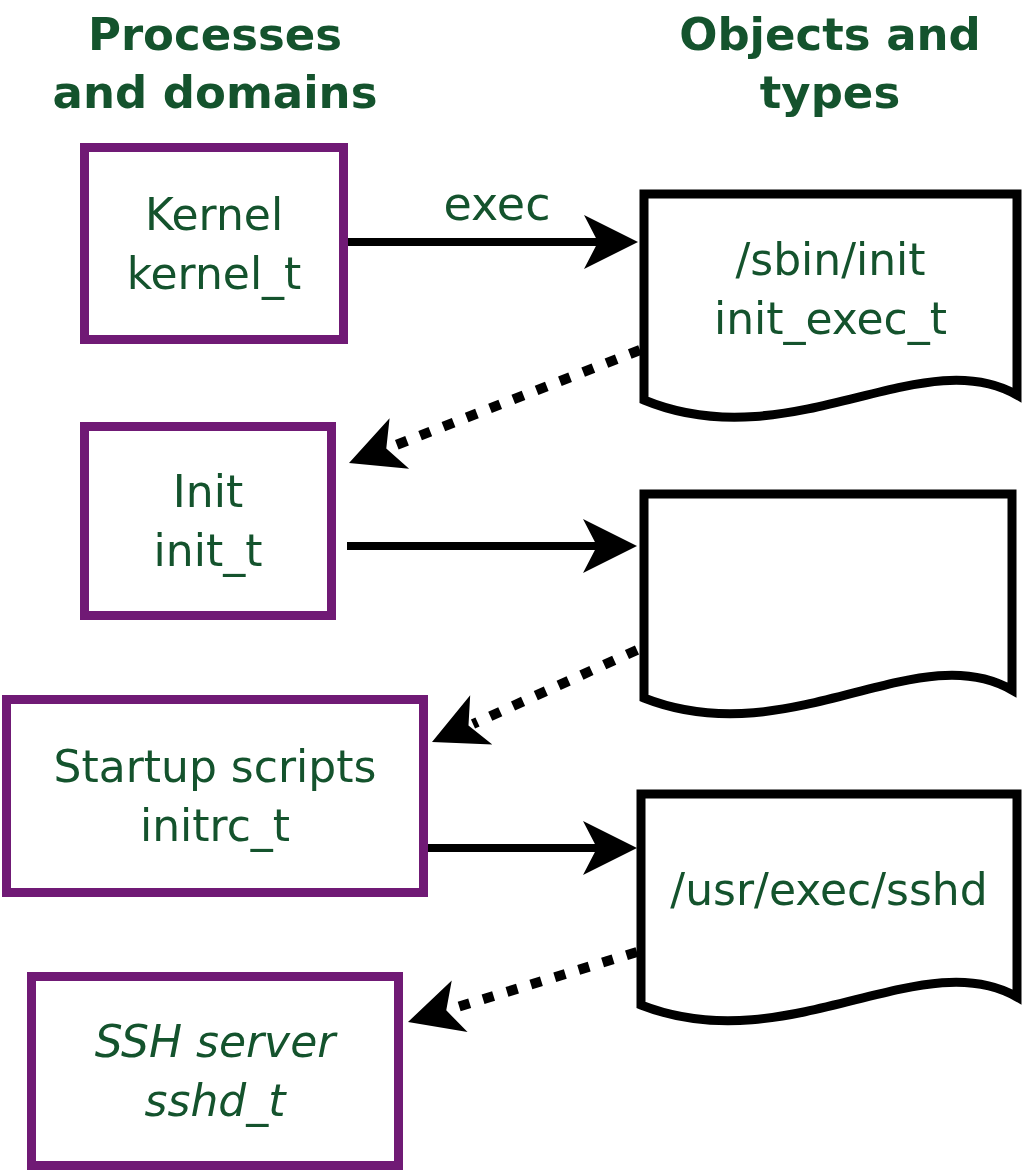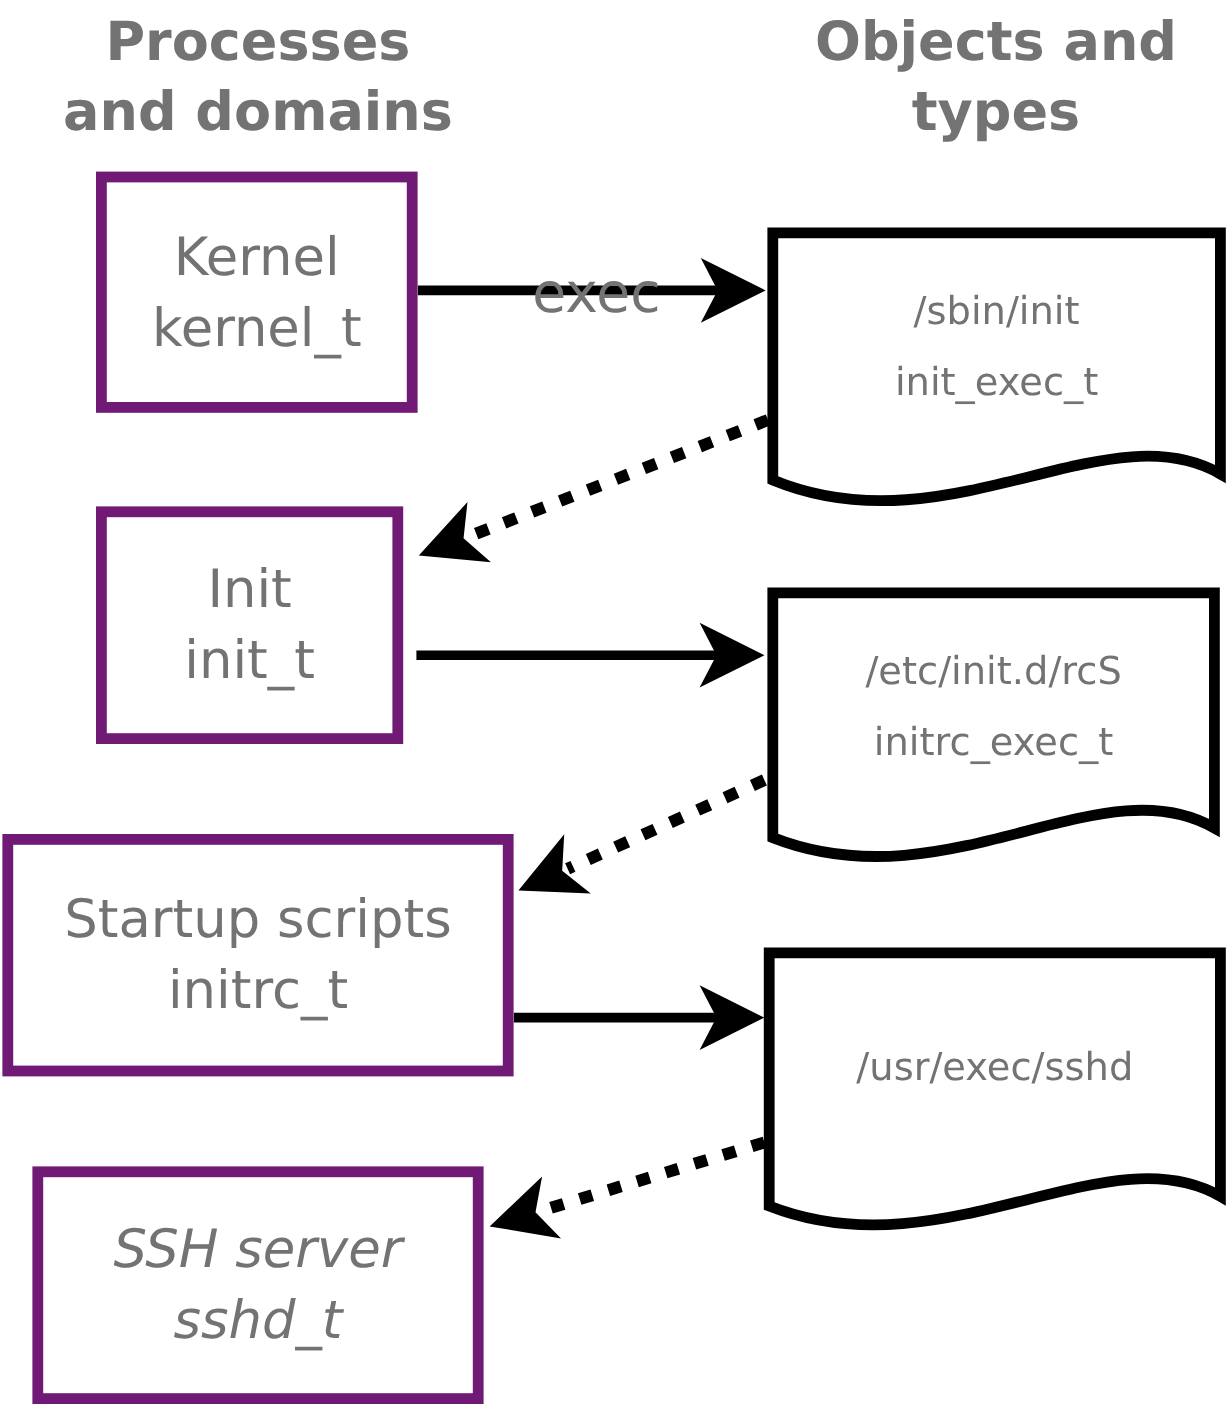--- a/index.html
+++ b/index.html
@@ -5,21 +5,21 @@
   html, body {
     margin: 0;
     padding: 0;
     background: #ffffff;
   }
   .stage {
     position: relative;
     width: 1024px;
     height: 1173px;
     background: #ffffff;
-    color: #737373;
+    color: #14532d;
     font-family: "DejaVu Sans", sans-serif;
     overflow: hidden;
     border-radius: 27px;
   }
   .layer {
     position: absolute;
     left: 0;
     top: 0;
     width: 1024px;
     height: 1173px;
@@ -50,36 +50,35 @@
   .pbox-kernel  { left: 80px; top: 143px; width: 268px; height: 201px; }
   .pbox-init    { left: 80px; top: 422px; width: 256px; height: 198px; }
   .pbox-startup { left: 2px;  top: 695px; width: 426px; height: 202px; }
   .pbox-ssh     { left: 27px; top: 972px; width: 376px; height: 198px; font-style: italic; }
   .dtext {
     position: absolute;
     display: flex;
     flex-direction: column;
     align-items: center;
     justify-content: center;
-    font-size: 32px;
+    font-size: 44px;
     line-height: 59px;
     text-align: center;
   }
   .dtext-1 { left: 644px; top: 194px; width: 373px; height: 190px; }
   .dtext-2 { left: 644px; top: 494px; width: 368px; height: 190px; }
   .dtext-3 { left: 641px; top: 794px; width: 376px; height: 190px; }
   .exec-label {
     position: absolute;
     left: 397px;
     top: 180px;
     width: 200px;
     font-size: 46px;
     line-height: 48px;
     text-align: center;
-    margin-top: 40px;
   }
   .doc-shape   { fill: #ffffff; stroke: #000000; stroke-width: 9; }
   .solid-line  { stroke: #000000; stroke-width: 8; fill: none; }
   .dotted-line { stroke: #000000; stroke-width: 10; fill: none; stroke-dasharray: 11 14; }
   .arrow-head  { fill: #000000; stroke: none; }
 </style>
 </head>
 <body>
 
 <div class="stage">
@@ -138,21 +137,17 @@
   </div>
   <div class="pbox pbox-ssh">
     <span>SSH server</span>
     <span>sshd_t</span>
   </div>
 
   <div class="dtext dtext-1">
     <span>/sbin/init</span>
     <span>init_exec_t</span>
   </div>
-  <div class="dtext dtext-2">
-    <span>/etc/init.d/rcS</span>
-    <span>initrc_exec_t</span>
-  </div>
   <div class="dtext dtext-3">
     <span>/usr/exec/sshd</span>
   </div>
 
 </div>
 
 </body></html>

